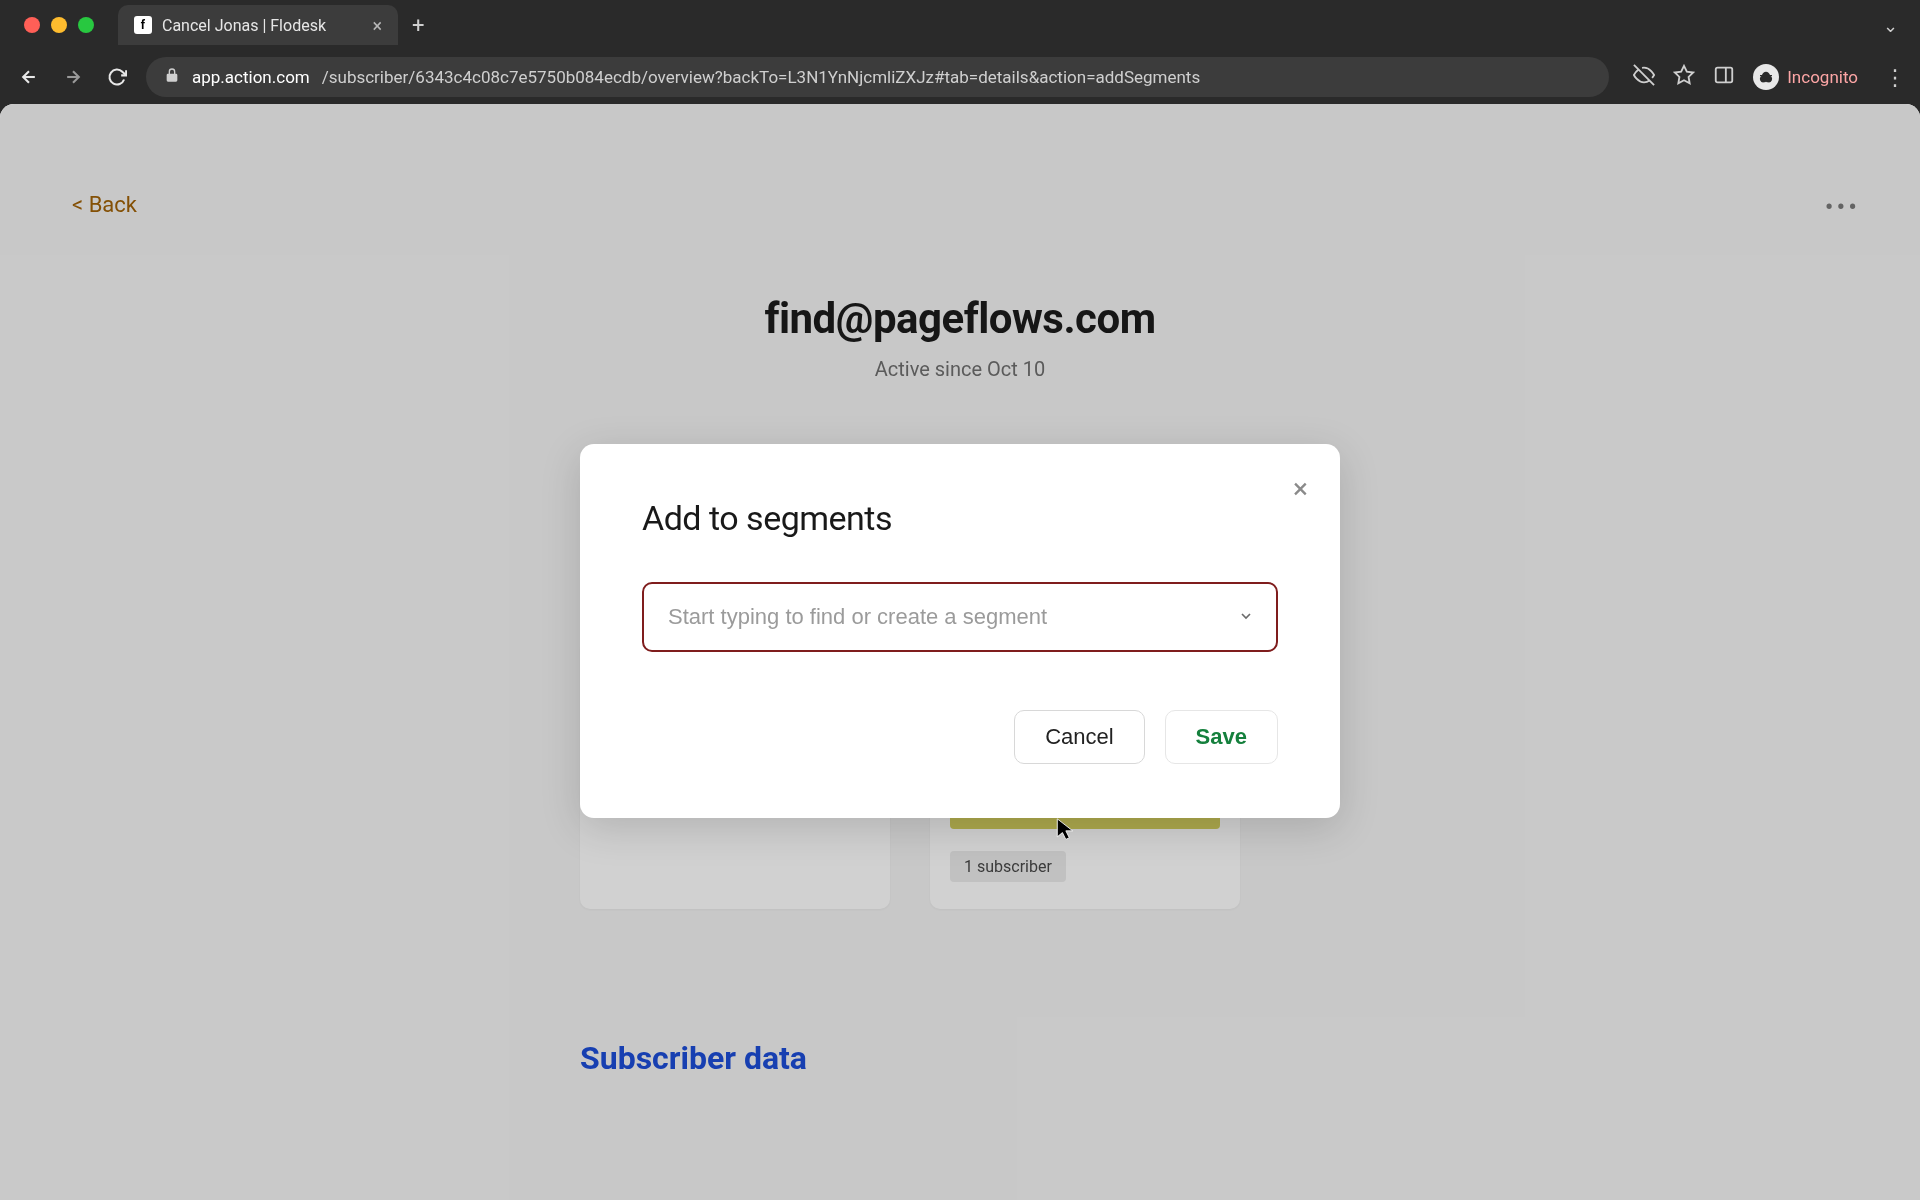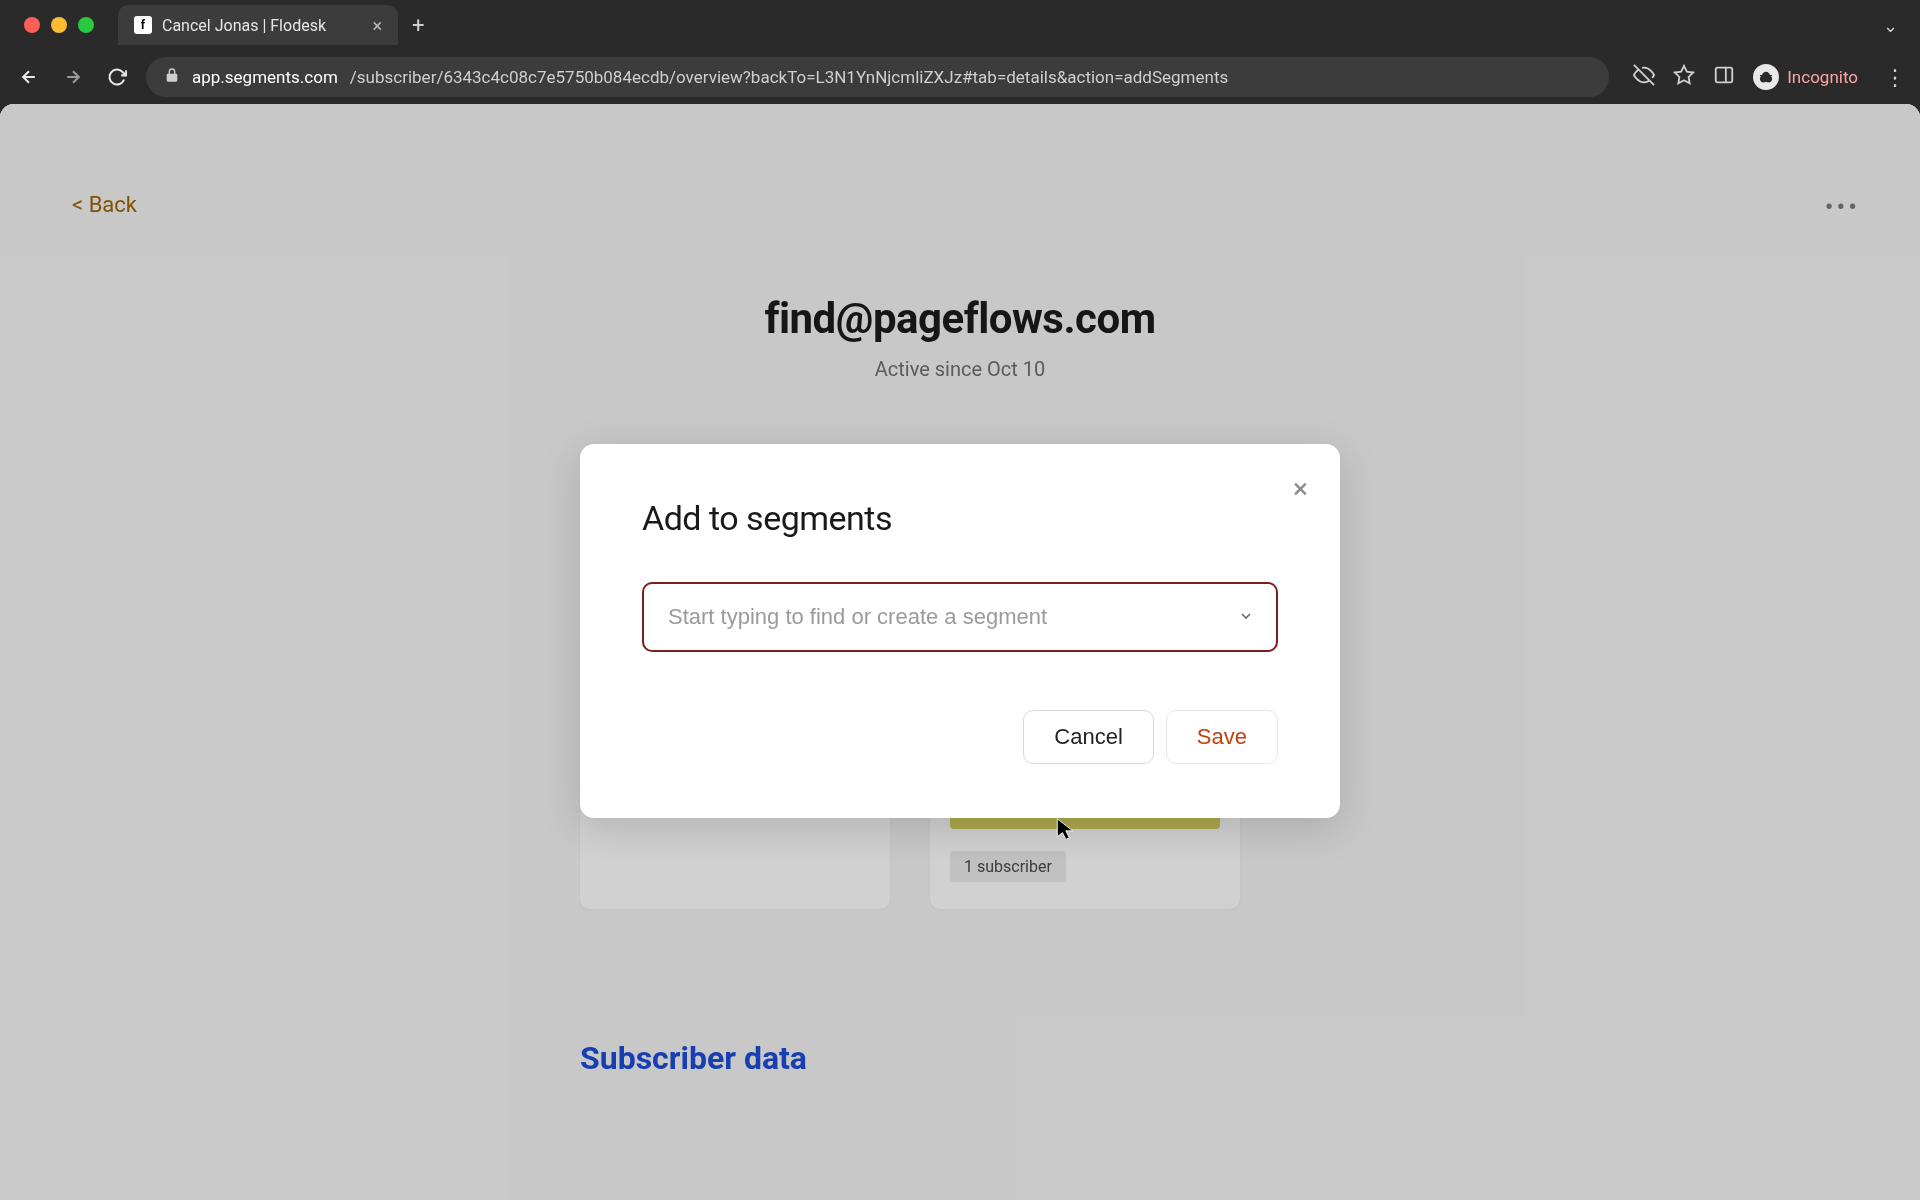--- a/index.html
+++ b/index.html
@@ -170,28 +170,28 @@
       width:100%; height:70px; border:2px solid #7f1d1d; border-radius:10px;
       display:flex; align-items:center; padding:0 24px;
       position:relative;
     }
     .segment-input input {
       border:none; outline:none; width:100%; font-size:22px; color:#333; background:transparent;
     }
     .segment-input input::placeholder { color:#9b9b9b; }
     .chev { position:absolute; right:22px; color:#6b6b6b; font-size:18px; }
     .modal-actions {
-      display:flex; justify-content:flex-end; gap:12px; margin-top:58px;
+      display:flex; justify-content:flex-end; gap:20px; margin-top:58px;
     }
     .btn {
       height:54px; padding:0 30px; border-radius:10px; font-size:22px;
       display:flex; align-items:center; justify-content:center;
       border:1px solid #d8d8d8; background:#fff; color:#222; cursor:pointer;
     }
-    .btn.save { color:#c2410c; border-color:#e6e6e6; }
+    .btn.save { color:#15803d; border-color:#e6e6e6;font-weight:bold; }
 
     .cursor {
       position:absolute; width:18px; height:18px;
       left:1056px; top:714px;
       pointer-events:none;
     }
     .cursor svg { width:18px; height:24px; }
   </style>
 </head>
 <body>
@@ -229,21 +229,21 @@
           <path d="M23 4v6h-6"></path>
           <path d="M20.49 15a9 9 0 1 1-2.12-9.36L23 10"></path>
         </svg>
     </div>
     <div class="url-bar">
       <span class="lock">
         <svg width="16" height="16" viewBox="0 0 24 24" fill="currentColor">
             <path d="M12 2a5 5 0 0 0-5 5v3H6a2 2 0 0 0-2 2v8a2 2 0 0 0 2 2h12a2 2 0 0 0 2-2v-8a2 2 0 0 0-2-2h-1V7a5 5 0 0 0-5-5zm-3 5a3 3 0 1 1 6 0v3H9z"></path>
           </svg>
       </span>
-      <span class="url-host">app.segments.com</span>
+      <span class="url-host">app.action.com</span>
         <span>/subscriber/6343c4c08c7e5750b084ecdb/overview?backTo=L3N1YnNjcmliZXJz#tab=details&amp;action=addSegments</span>
     </div>
     <div class="addr-icons">
       <span>
         <svg width="22" height="22" viewBox="0 0 24 24" fill="none" stroke="currentColor" stroke-width="2">
             <path d="M17.94 17.94A10.07 10.07 0 0 1 12 20c-7 0-11-8-11-8a18.45 18.45 0 0 1 5.06-5.94"></path>
             <path d="M1 1l22 22"></path>
             <path d="M9.9 4.24A9.12 9.12 0 0 1 12 4c7 0 11 8 11 8a18.5 18.5 0 0 1-2.16 3.19"></path>
           </svg>
       </span>

